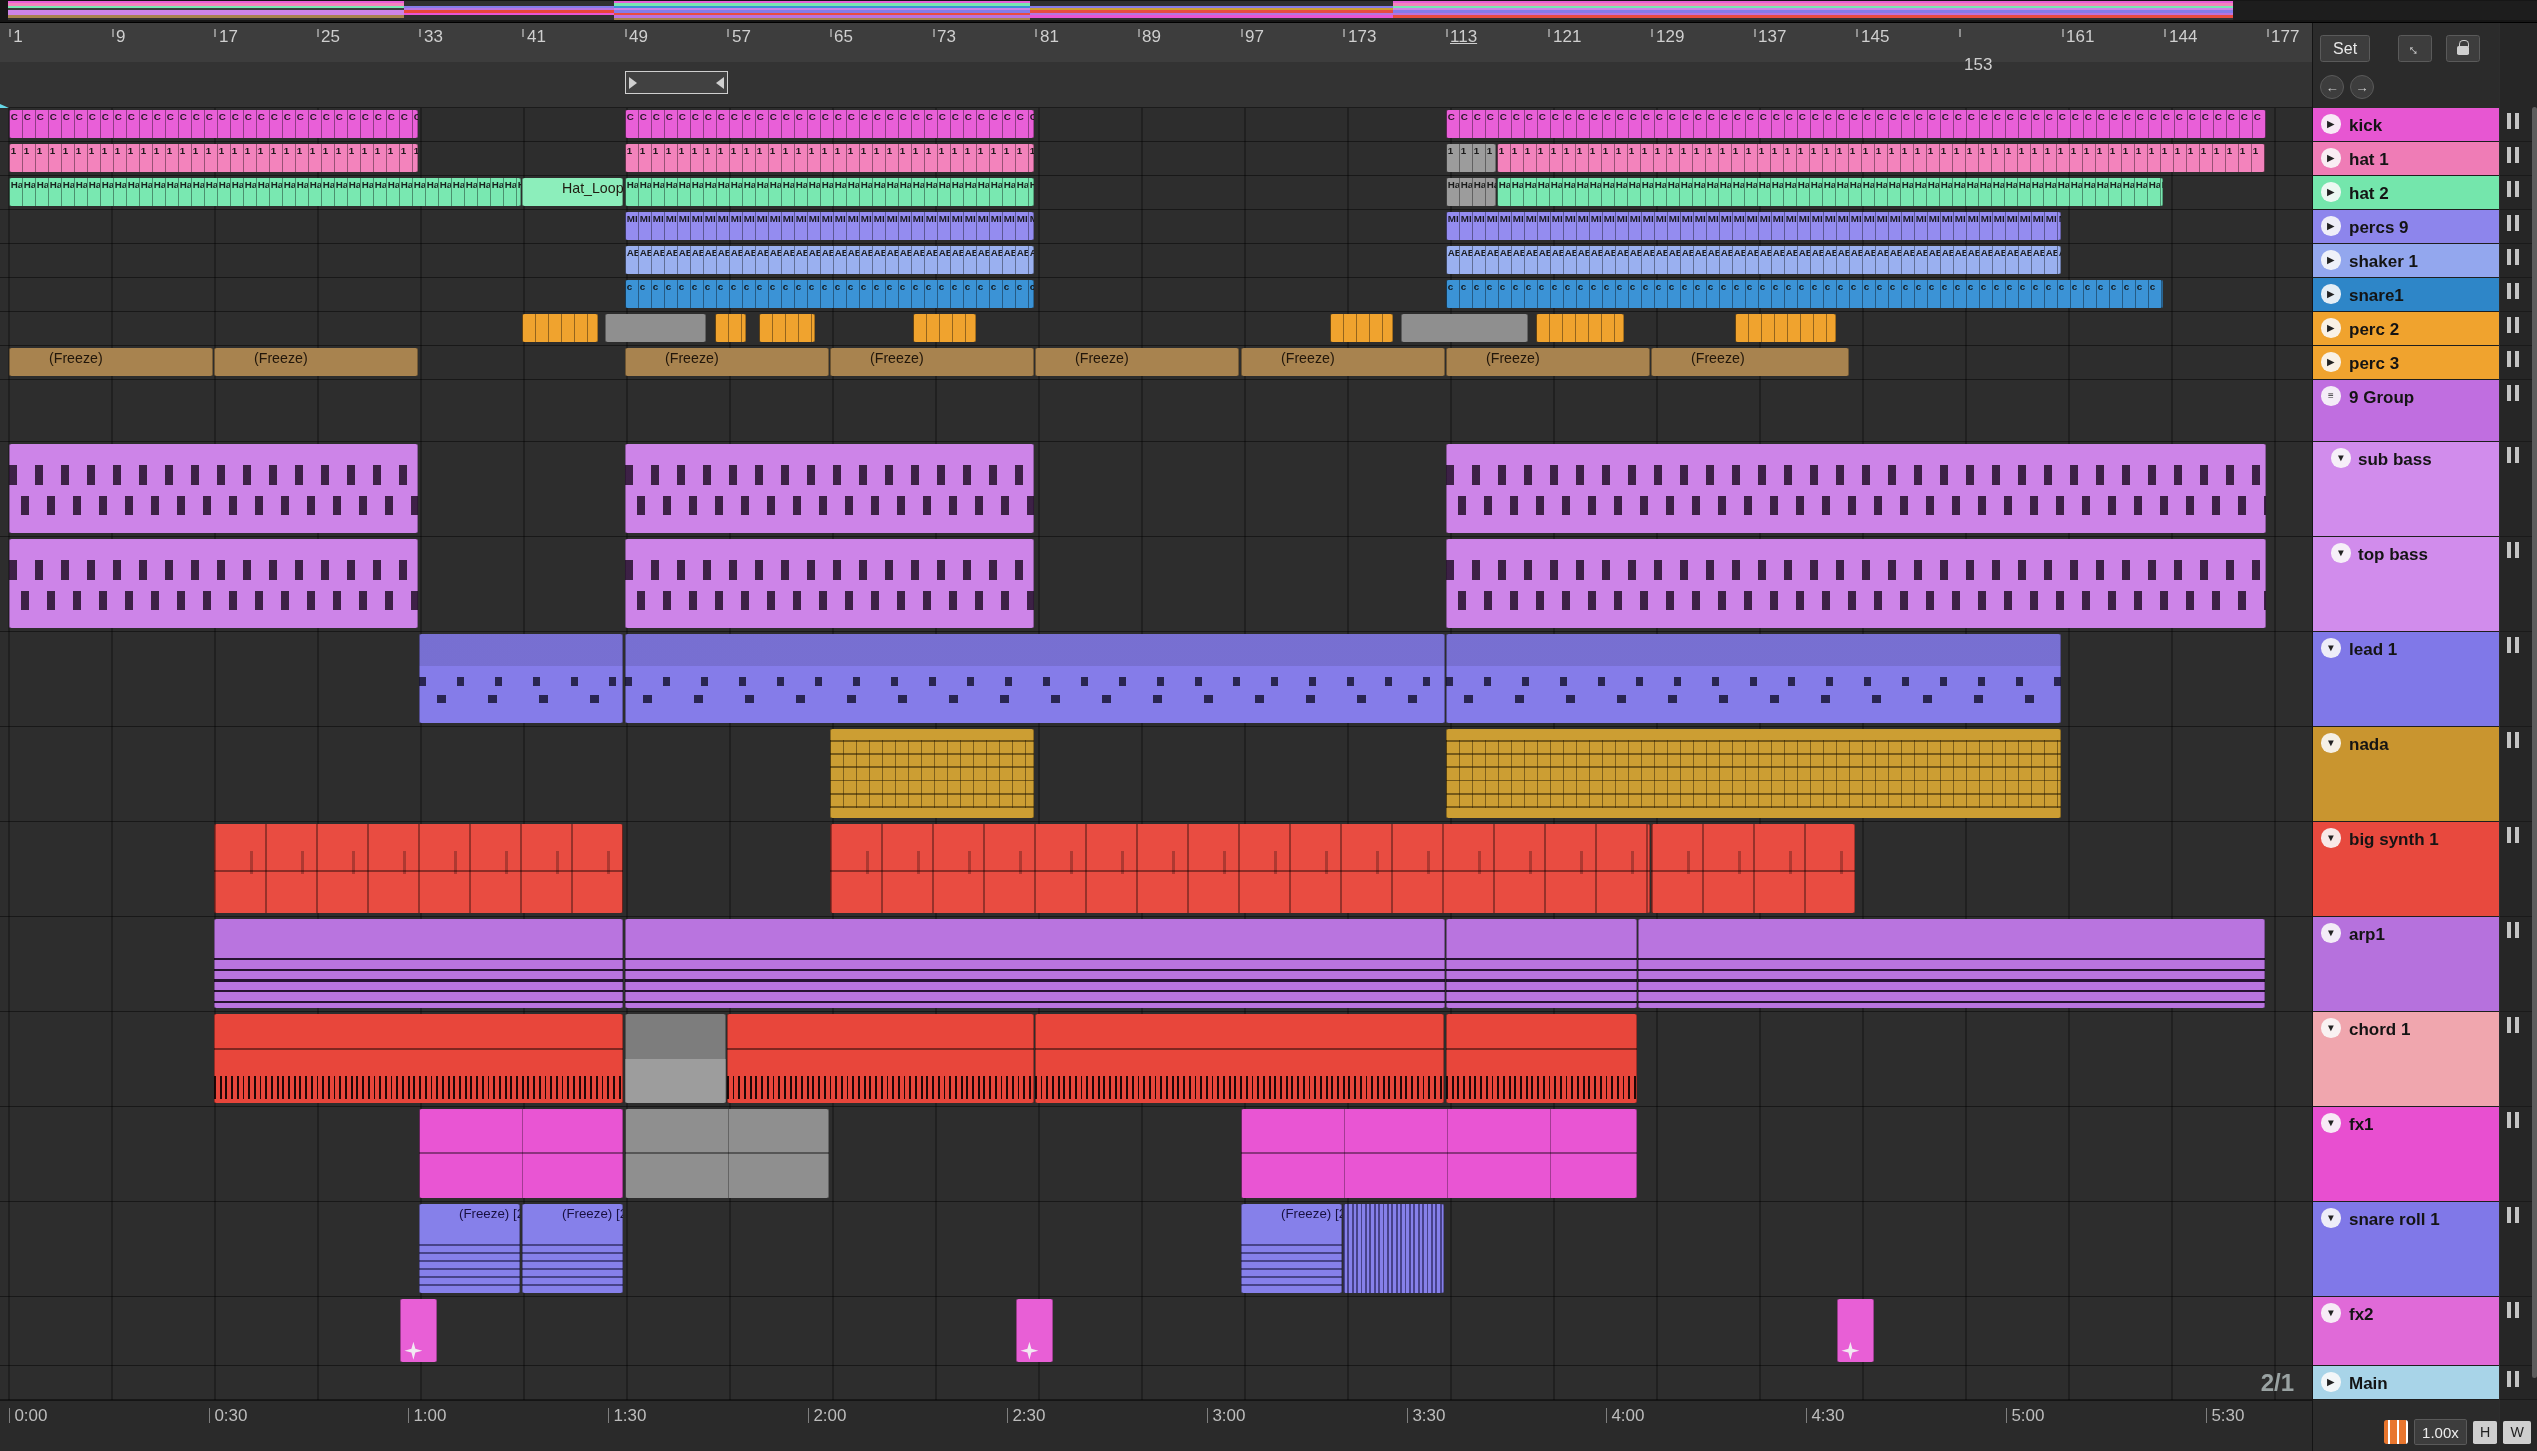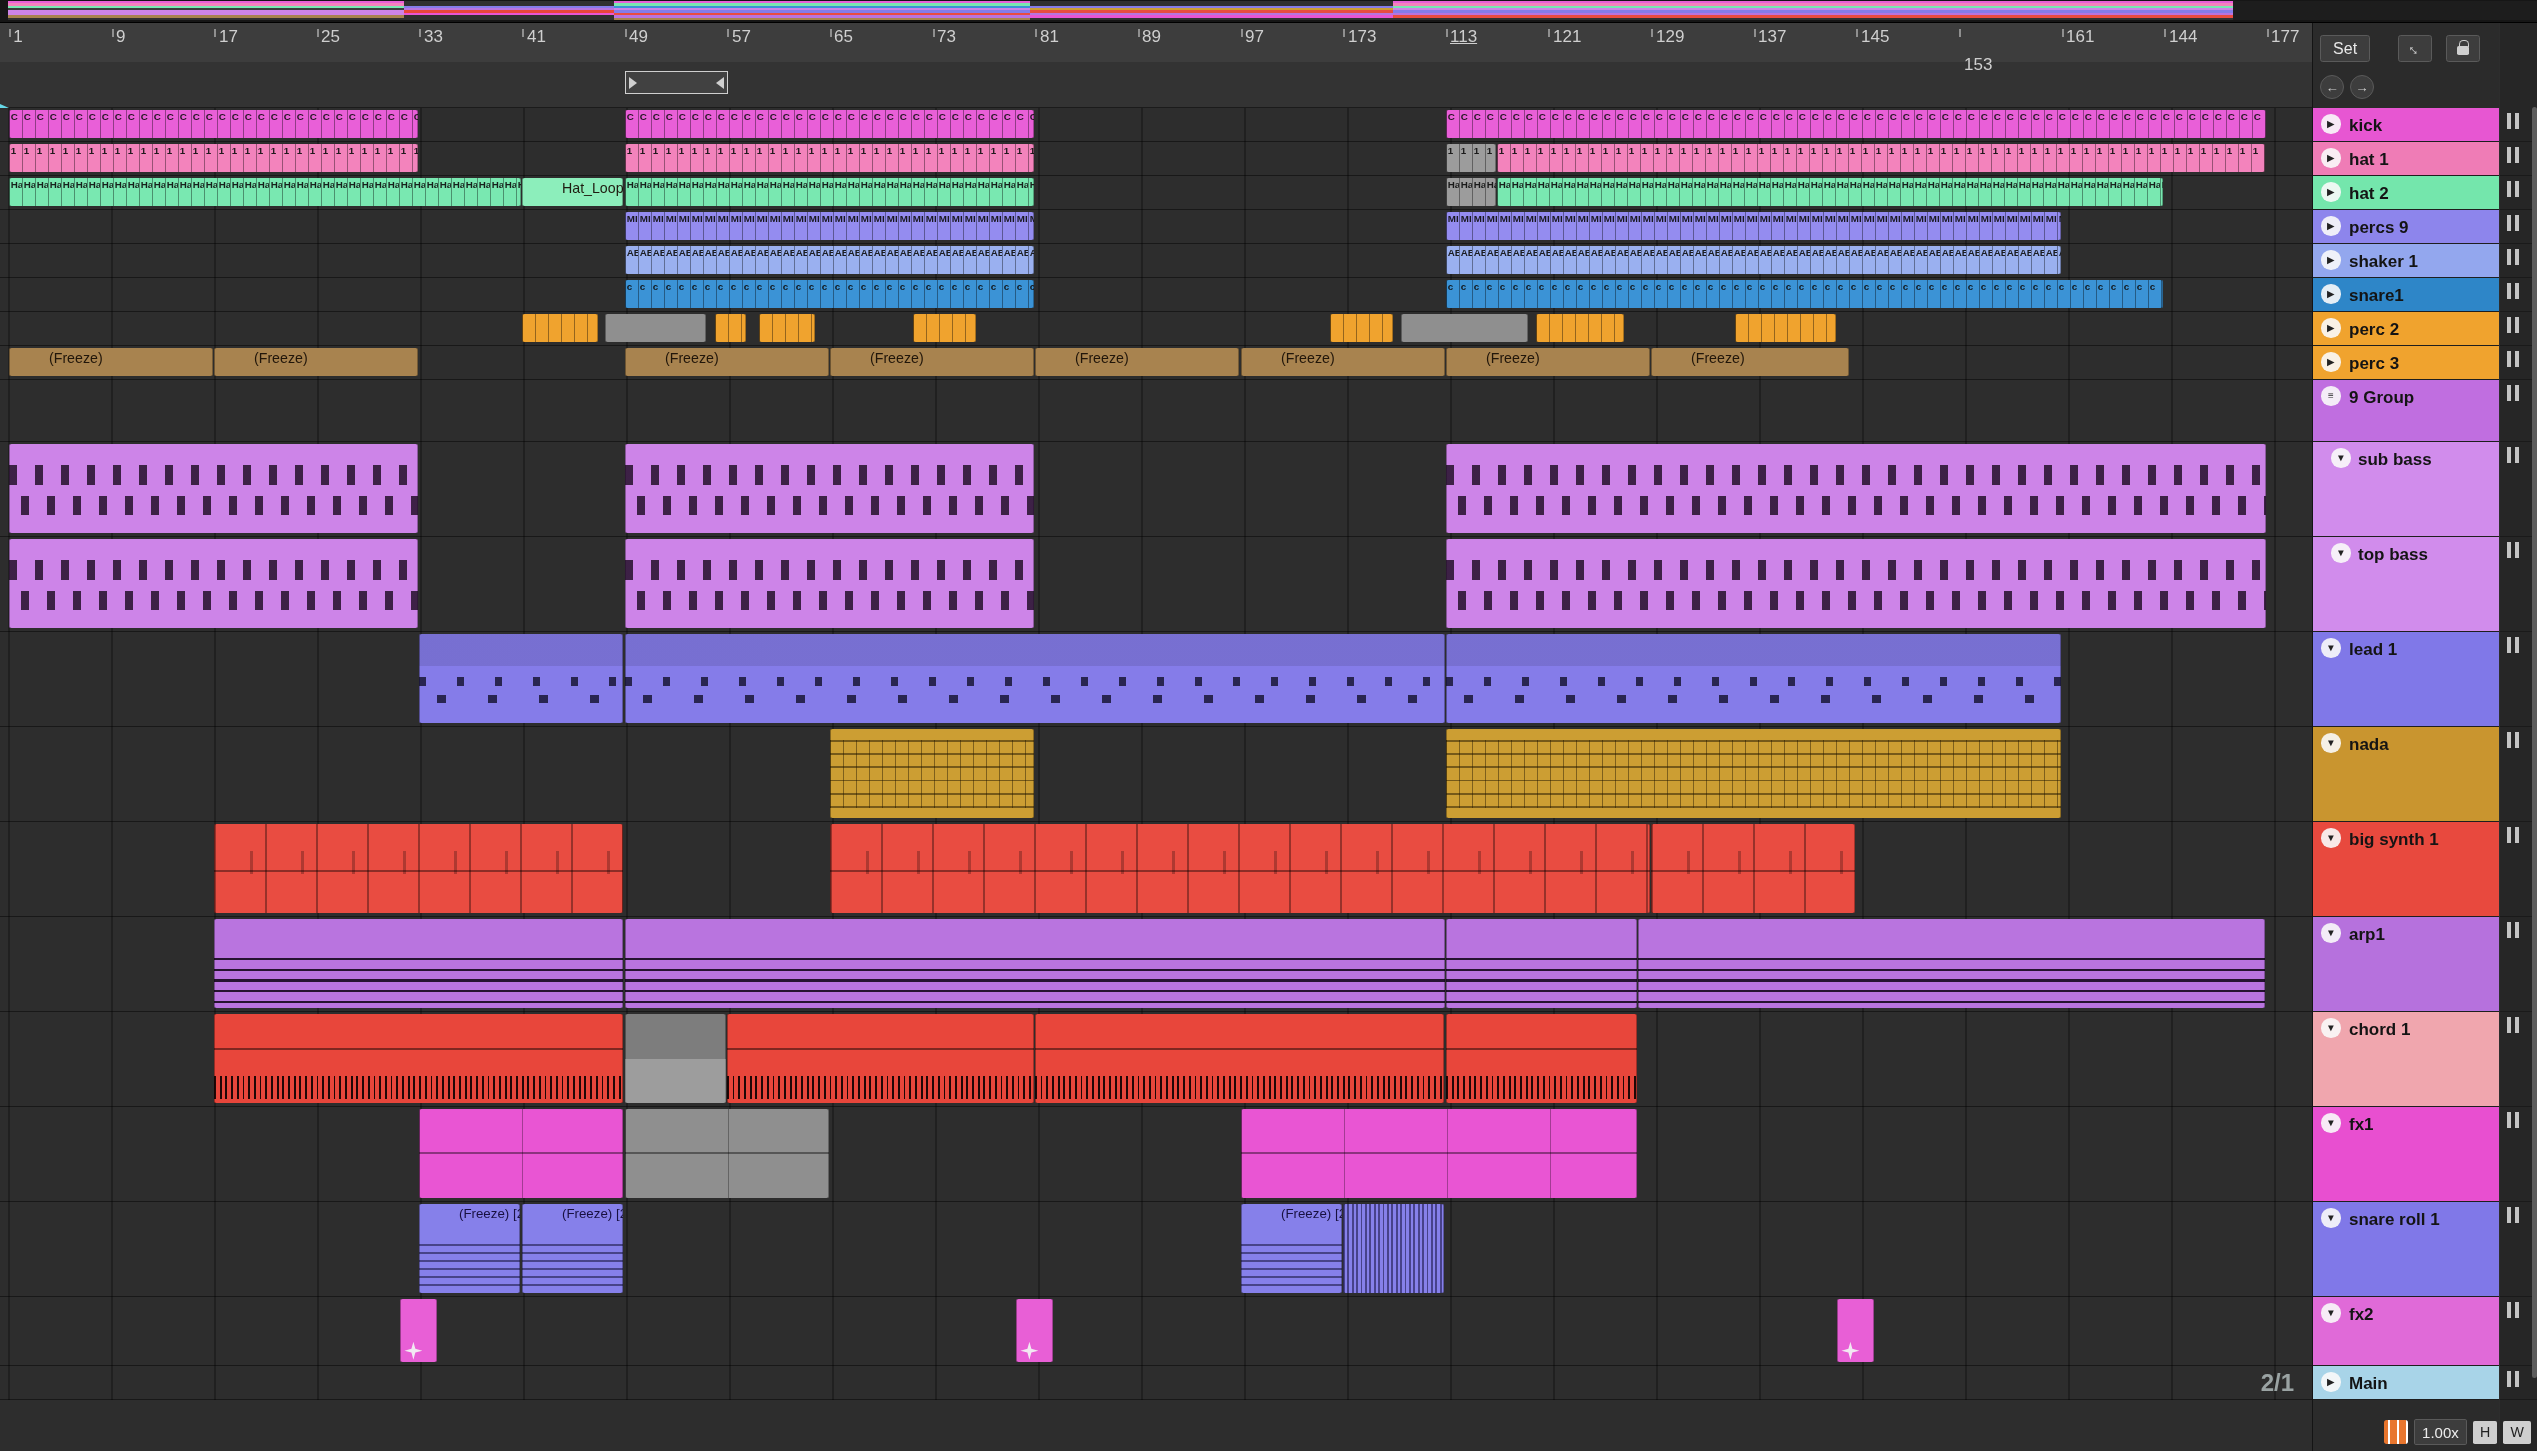--- a/index.html
+++ b/index.html
@@ -1150,20 +1150,34 @@
         <div class="mb m1"></div>
         <div class="mb m2"></div>
       </div>
       <div class="meter-row" style="height: 34px;">
         <div class="mb m1"></div>
         <div class="mb m2"></div>
       </div>
     </div>
   <div class="scrollbar"></div>
 
+  <div class="time-ruler">
+      <div class="time-label" style="left: 9px;">0:00</div>
+      <div class="time-label" style="left: 209px;">0:30</div>
+      <div class="time-label" style="left: 408px;">1:00</div>
+      <div class="time-label" style="left: 608px;">1:30</div>
+      <div class="time-label" style="left: 808px;">2:00</div>
+      <div class="time-label" style="left: 1007px;">2:30</div>
+      <div class="time-label" style="left: 1207px;">3:00</div>
+      <div class="time-label" style="left: 1407px;">3:30</div>
+      <div class="time-label" style="left: 1606px;">4:00</div>
+      <div class="time-label" style="left: 1806px;">4:30</div>
+      <div class="time-label" style="left: 2006px;">5:00</div>
+      <div class="time-label" style="left: 2206px;">5:30</div>
+    </div>
 
   <div class="bottom-right">
     <span class="warp-icon"></span>
     <span class="speed-box">1.00x</span>
     <span class="hw-box">H</span>
     <span class="hw-box">W</span>
   </div>
 </div>
 
 

